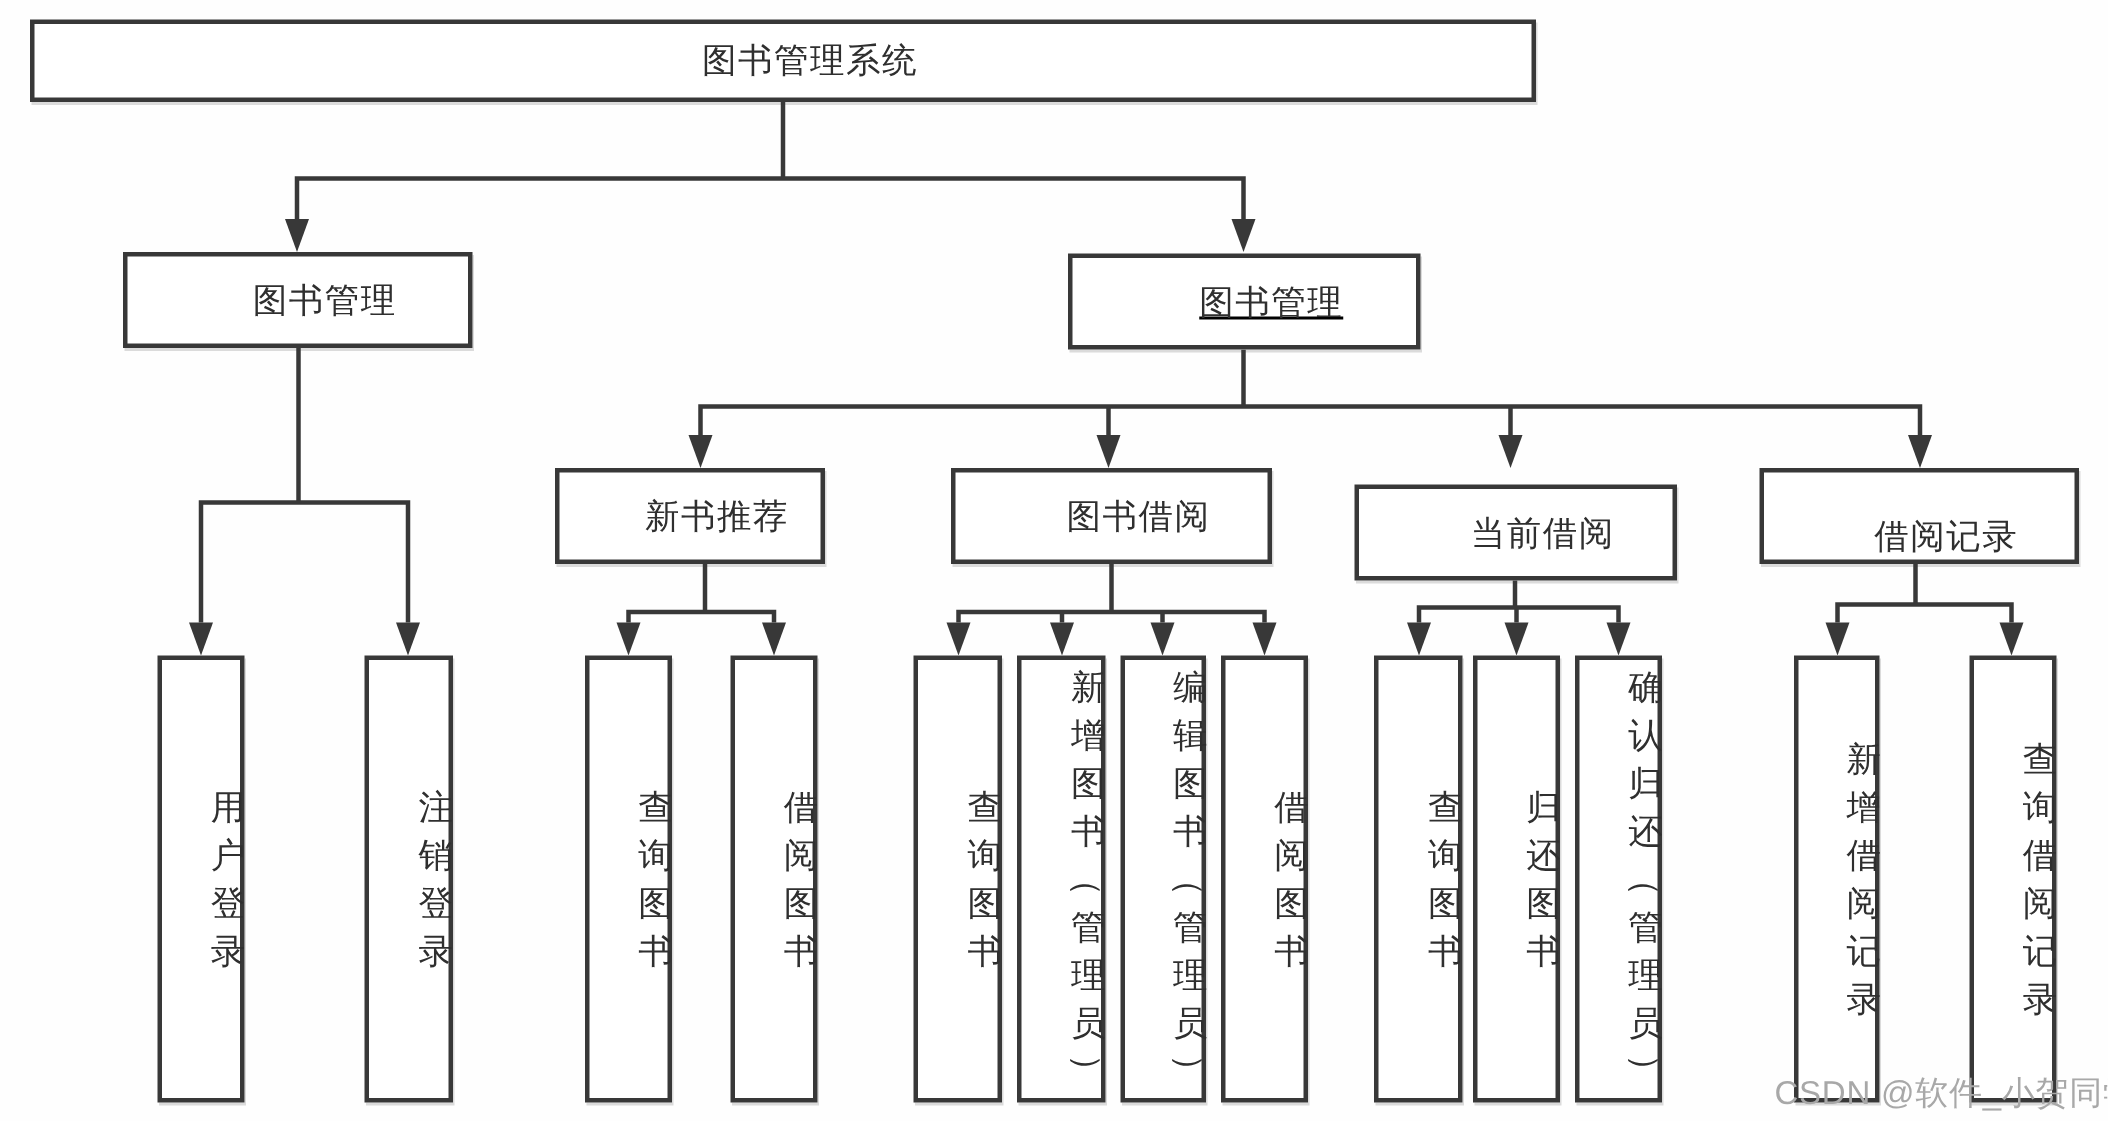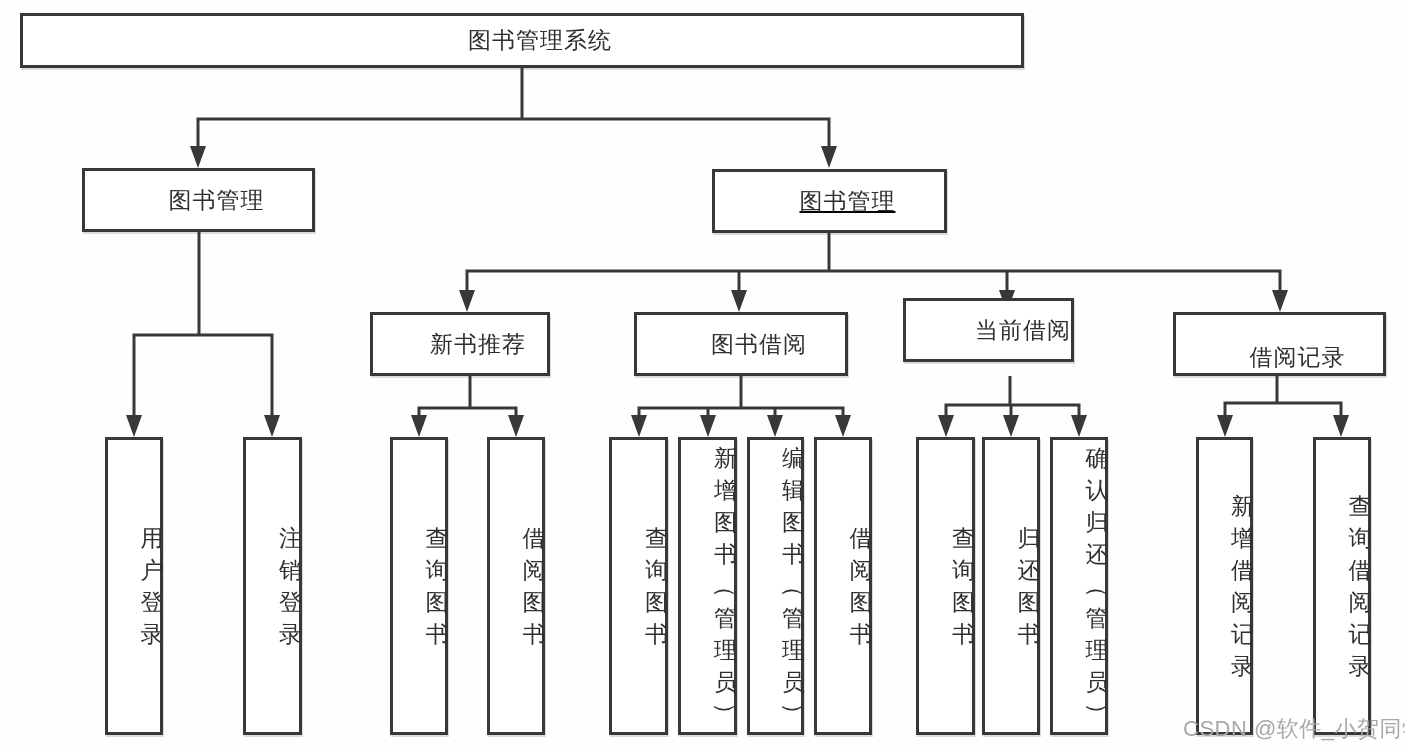--- a/index.html
+++ b/index.html
@@ -159,21 +159,21 @@
   <div class="node" style="left:712px; top:169px; width:235px; height:64px;text-decoration:underline;">
     <span class="label">图书管理</span>
   </div>
 
   <div class="node" style="left:370px; top:312px; width:180px; height:64px;">
     <span class="label">新书推荐</span>
   </div>
   <div class="node" style="left:634px; top:312px; width:214px; height:64px;">
     <span class="label">图书借阅</span>
   </div>
-  <div class="node" style="left:903px; top:298px; width:171px; height:64px;justify-content:flex-end;">
+  <div class="node" style="left:903px; top:323px; width:215px; height:64px;">
     <span class="label">当前借阅</span>
   </div>
   <div class="node" style="left:1173px; top:312px; width:213px; height:64px;align-items:flex-end;">
     <span class="label">借阅记录</span>
   </div>
 
   <div class="node leaf" style="left:105px; top:437px; width:58px; height:298px;">
     <span class="label">
         <span class="vchar">用</span>
         <span class="vchar">户</span>

